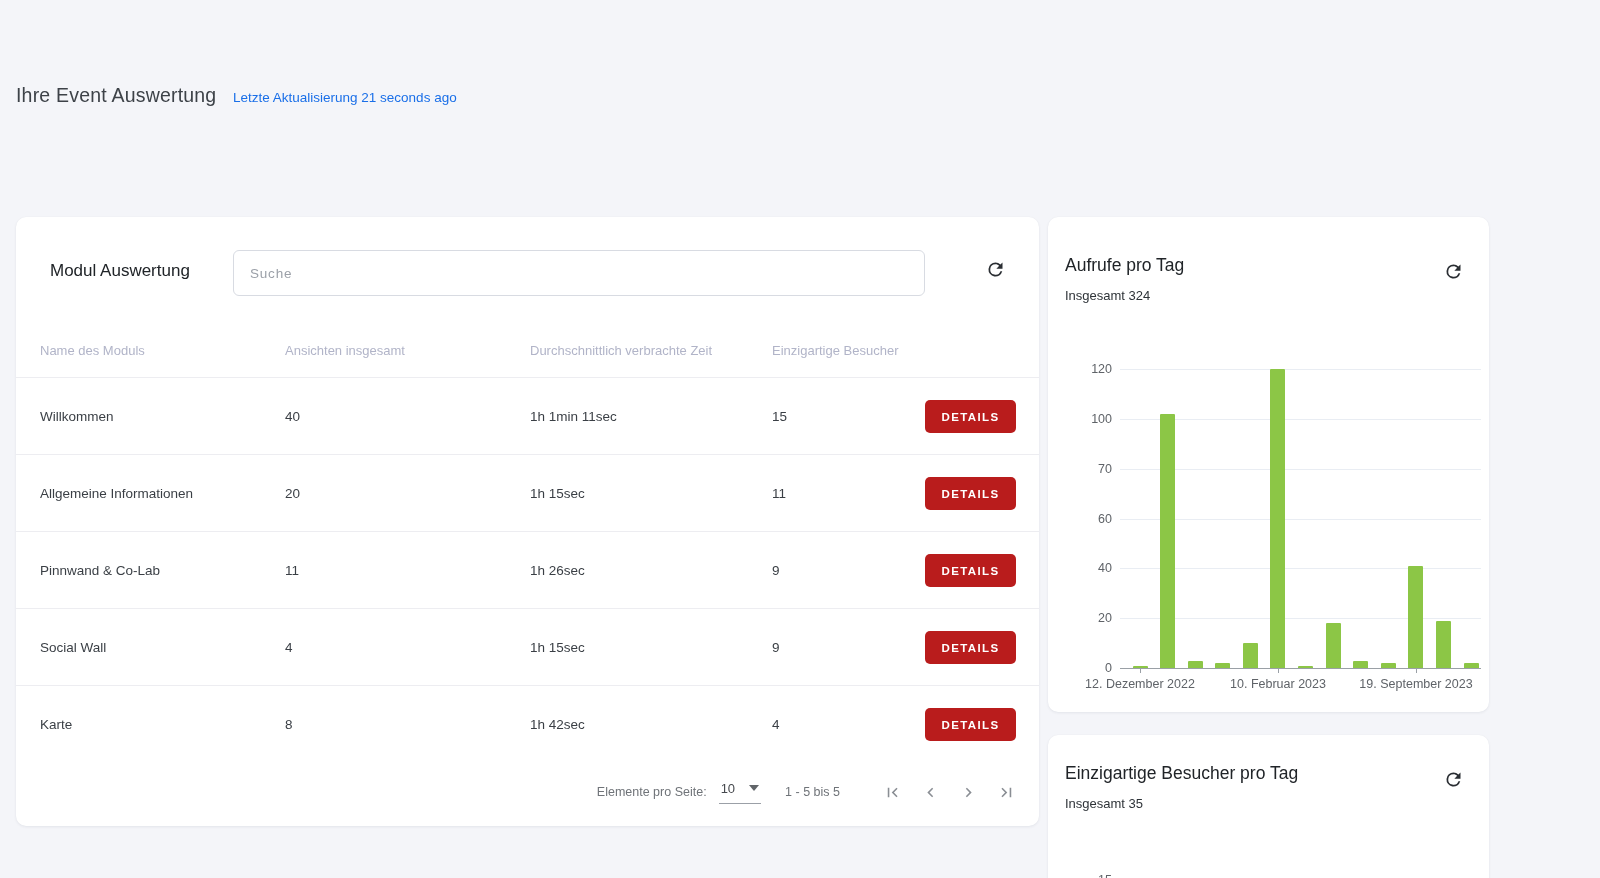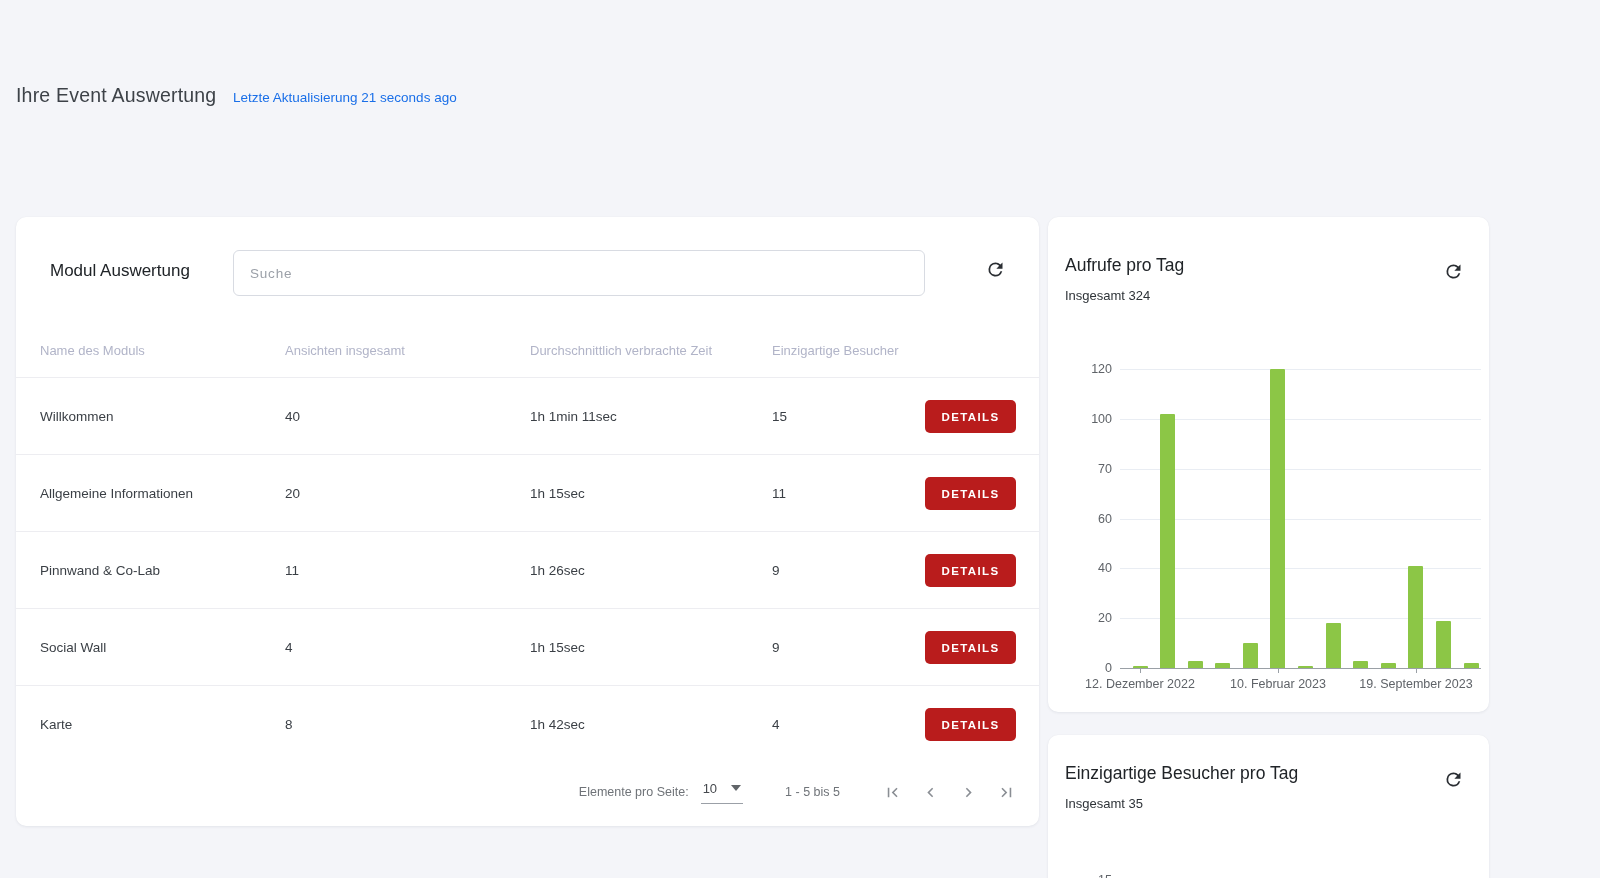--- a/index.html
+++ b/index.html
@@ -71,21 +71,21 @@
   
   .paginator {
     position:absolute; right:20px; top:555px; height:40px;
     display:flex; align-items:center; font-size:12.5px; color:#6f7378;
   }
   .page-size {
     display:inline-flex; align-items:center; gap:14px;
     margin-left:12px; padding:0 2px 7px 2px;
     border-bottom:1px solid #9ba0a7; cursor:pointer; color:#46494e; font-size:13px;
   }
-  .range-label { margin-left:42px; }
+  .range-label { margin-left:24px; }
   .pager-nav { display:flex; align-items:center; gap:13px; margin-left:40px; }
   .pager-nav button {
     width:25px; height:25px; border:none; background:transparent; cursor:pointer;
     color:#8a8e94; display:flex; align-items:center; justify-content:center;
   }
 
   
   .card-title-sm { position:absolute; left:17px; top:38px; font-size:17.5px; font-weight:500; color:#202428; }
   .visitors-card .card-title-sm { top:28px; }
   .total-label { position:absolute; left:17px; top:71px; font-size:13px; color:#2e3338; }

